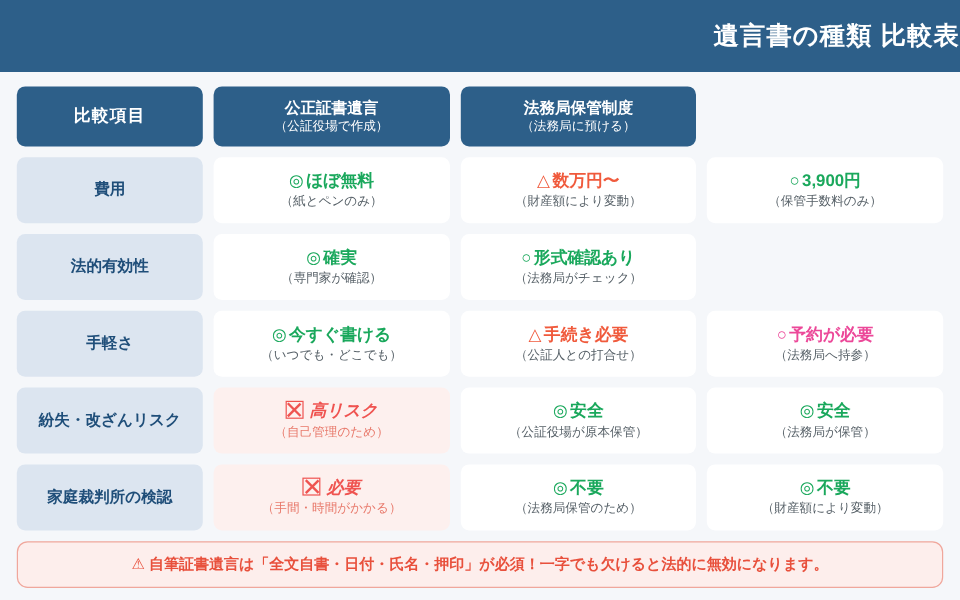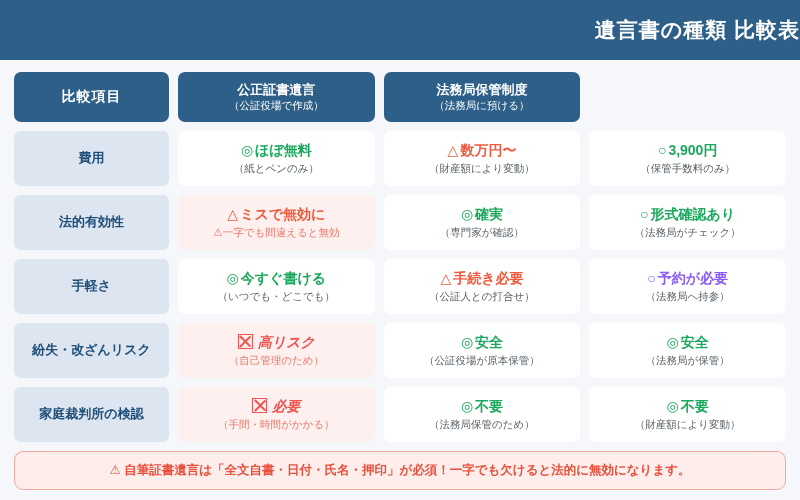--- a/index.html
+++ b/index.html
@@ -87,21 +87,21 @@
     font-weight:normal;
     margin-top:3px;
     white-space:nowrap;
     font-family:Liberation Serif, serif;
   }
   .d-mark{margin-right:2px;font-weight:normal;}
 
   
   .c-good{color:#1aa85c;}
   .c-caution{color:#f05a3c;}
-  .c-amber{color:#8b5cf6;}
+  .c-amber{color:#ec4899;}
   .c-bad{color:#ef5350;font-style:italic;}
   .c-sub-dark{color:#555f66;}
   .c-sub-warn{color:#e8796b;}
 
   
   .row-h-1 .lcell,.row-h-1 .dcell{height:55px;}
 
   
   .boxed-x{
     display:inline-block;
@@ -179,24 +179,20 @@
         </div>
         <div class="dcell">
           <div class="d-main c-good"><span class="d-mark">○</span><span>3,900円</span></div>
           <div class="d-sub c-sub-dark">（保管手数料のみ）</div>
         </div>
       </div>
       <div class="grid-row row-h-1">
         <div class="lcell">
           <span>法的有効性</span>
         </div>
-        <div class="dcell warn">
-          <div class="d-main c-caution"><span class="d-mark">△</span><span>ミスで無効に</span></div>
-          <div class="d-sub c-sub-warn">⚠一字でも間違えると無効</div>
-        </div>
         <div class="dcell">
           <div class="d-main c-good"><span class="d-mark">◎</span><span>確実</span></div>
           <div class="d-sub c-sub-dark">（専門家が確認）</div>
         </div>
         <div class="dcell">
           <div class="d-main c-good"><span class="d-mark">○</span><span>形式確認あり</span></div>
           <div class="d-sub c-sub-dark">（法務局がチェック）</div>
         </div>
       </div>
       <div class="grid-row row-h-1">

